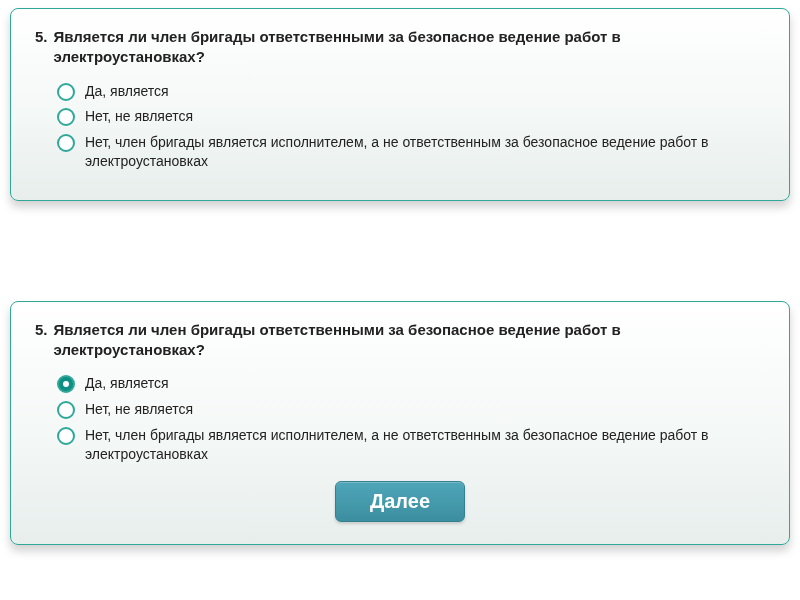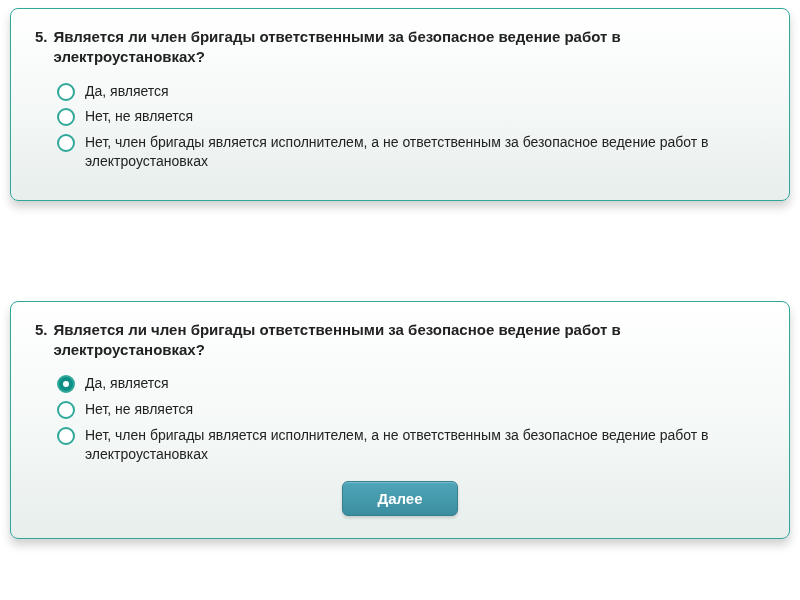--- a/index.html
+++ b/index.html
@@ -66,21 +66,21 @@
   .option-text { color: #222; }
   .btn-row {
     text-align: center;
     margin-top: 16px;
   }
   .btn {
     display: inline-block;
     background: linear-gradient(to bottom, #4fa6b8 0%, #3b8ea0 100%);
     color: #ffffff;
     font-weight: bold;
-    font-size: 15px;
+    font-size: 20px;
     border: 1px solid #35808f;
     border-radius: 6px;
     padding: 8px 34px;
     cursor: pointer;
     box-shadow: inset 0 1px 0 rgba(255,255,255,0.25), 0 2px 3px rgba(0,0,0,0.15);
   }
 </style>
 </head>
 <body>
 

